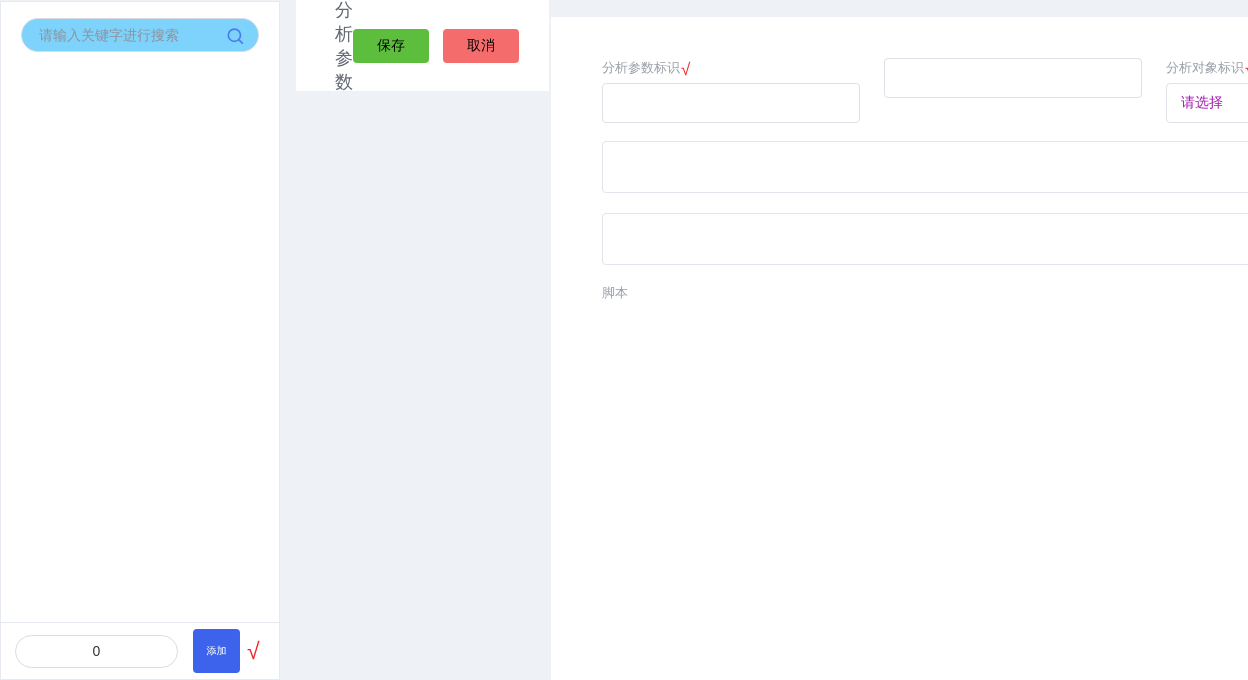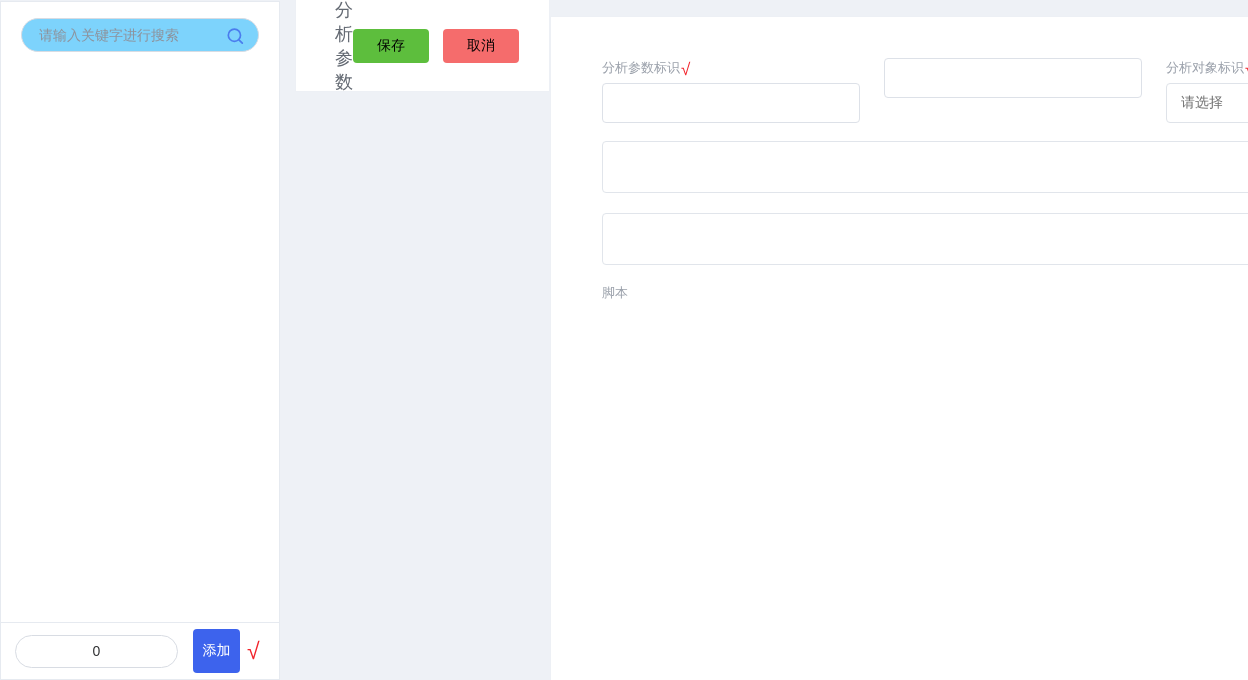--- a/index.html
+++ b/index.html
@@ -47,21 +47,21 @@
     width: 163px; height: 33px;
     border: 1px solid #d8dce3; border-radius: 17px;
     text-align: center; font-size: 14px; color: #303133;
     outline: none; background: #fff; font-family: inherit;
   }
   .add-btn {
     margin-left: 15px;
     width: 47px; height: 44px;
     background: #3d63ed; color: #fff;
     border: none; border-radius: 4px;
-    font-size: 14px; cursor: pointer; font-family: inherit;
+    font-size: 10px; cursor: pointer; font-family: inherit;
   }
   .req-big {
     margin-left: 7px;
     color: #f2242c; font-size: 23px; line-height: 1; font-weight: 400;
   }
 
   
   .main { flex: 1; margin-left: 15px; display: flex; }
   .page-header {
     height: 92px; background: #fff;
@@ -100,21 +100,21 @@
     border: 1px solid #dde1e8; border-radius: 4px;
     padding: 0 12px; font-size: 14px; color: #606266;
     outline: none; font-family: inherit; background: #fff;
   }
   .select-box {
     width: 100%; height: 40px;
     border: 1px solid #dfe3e9; border-radius: 4px;
     display: flex; align-items: center; justify-content: space-between;
     padding: 0 12px 0 14px; cursor: pointer; background: #fff;
   }
-  .select-placeholder { color: #737373; font-size: 14px; }
+  .select-placeholder { color: #a21caf; font-size: 14px; }
   .field-group-wide { margin-bottom: 17px; }
   .textarea {
     width: 100%; height: 52px;
     border: 1px solid #e1e5eb; border-radius: 4px;
     padding: 6px 10px; font-size: 14px; color: #606266;
     outline: none; font-family: inherit; resize: both; background: #fff;
   }
   .script-label { margin-top: 4px; }
 </style>
 </head>

